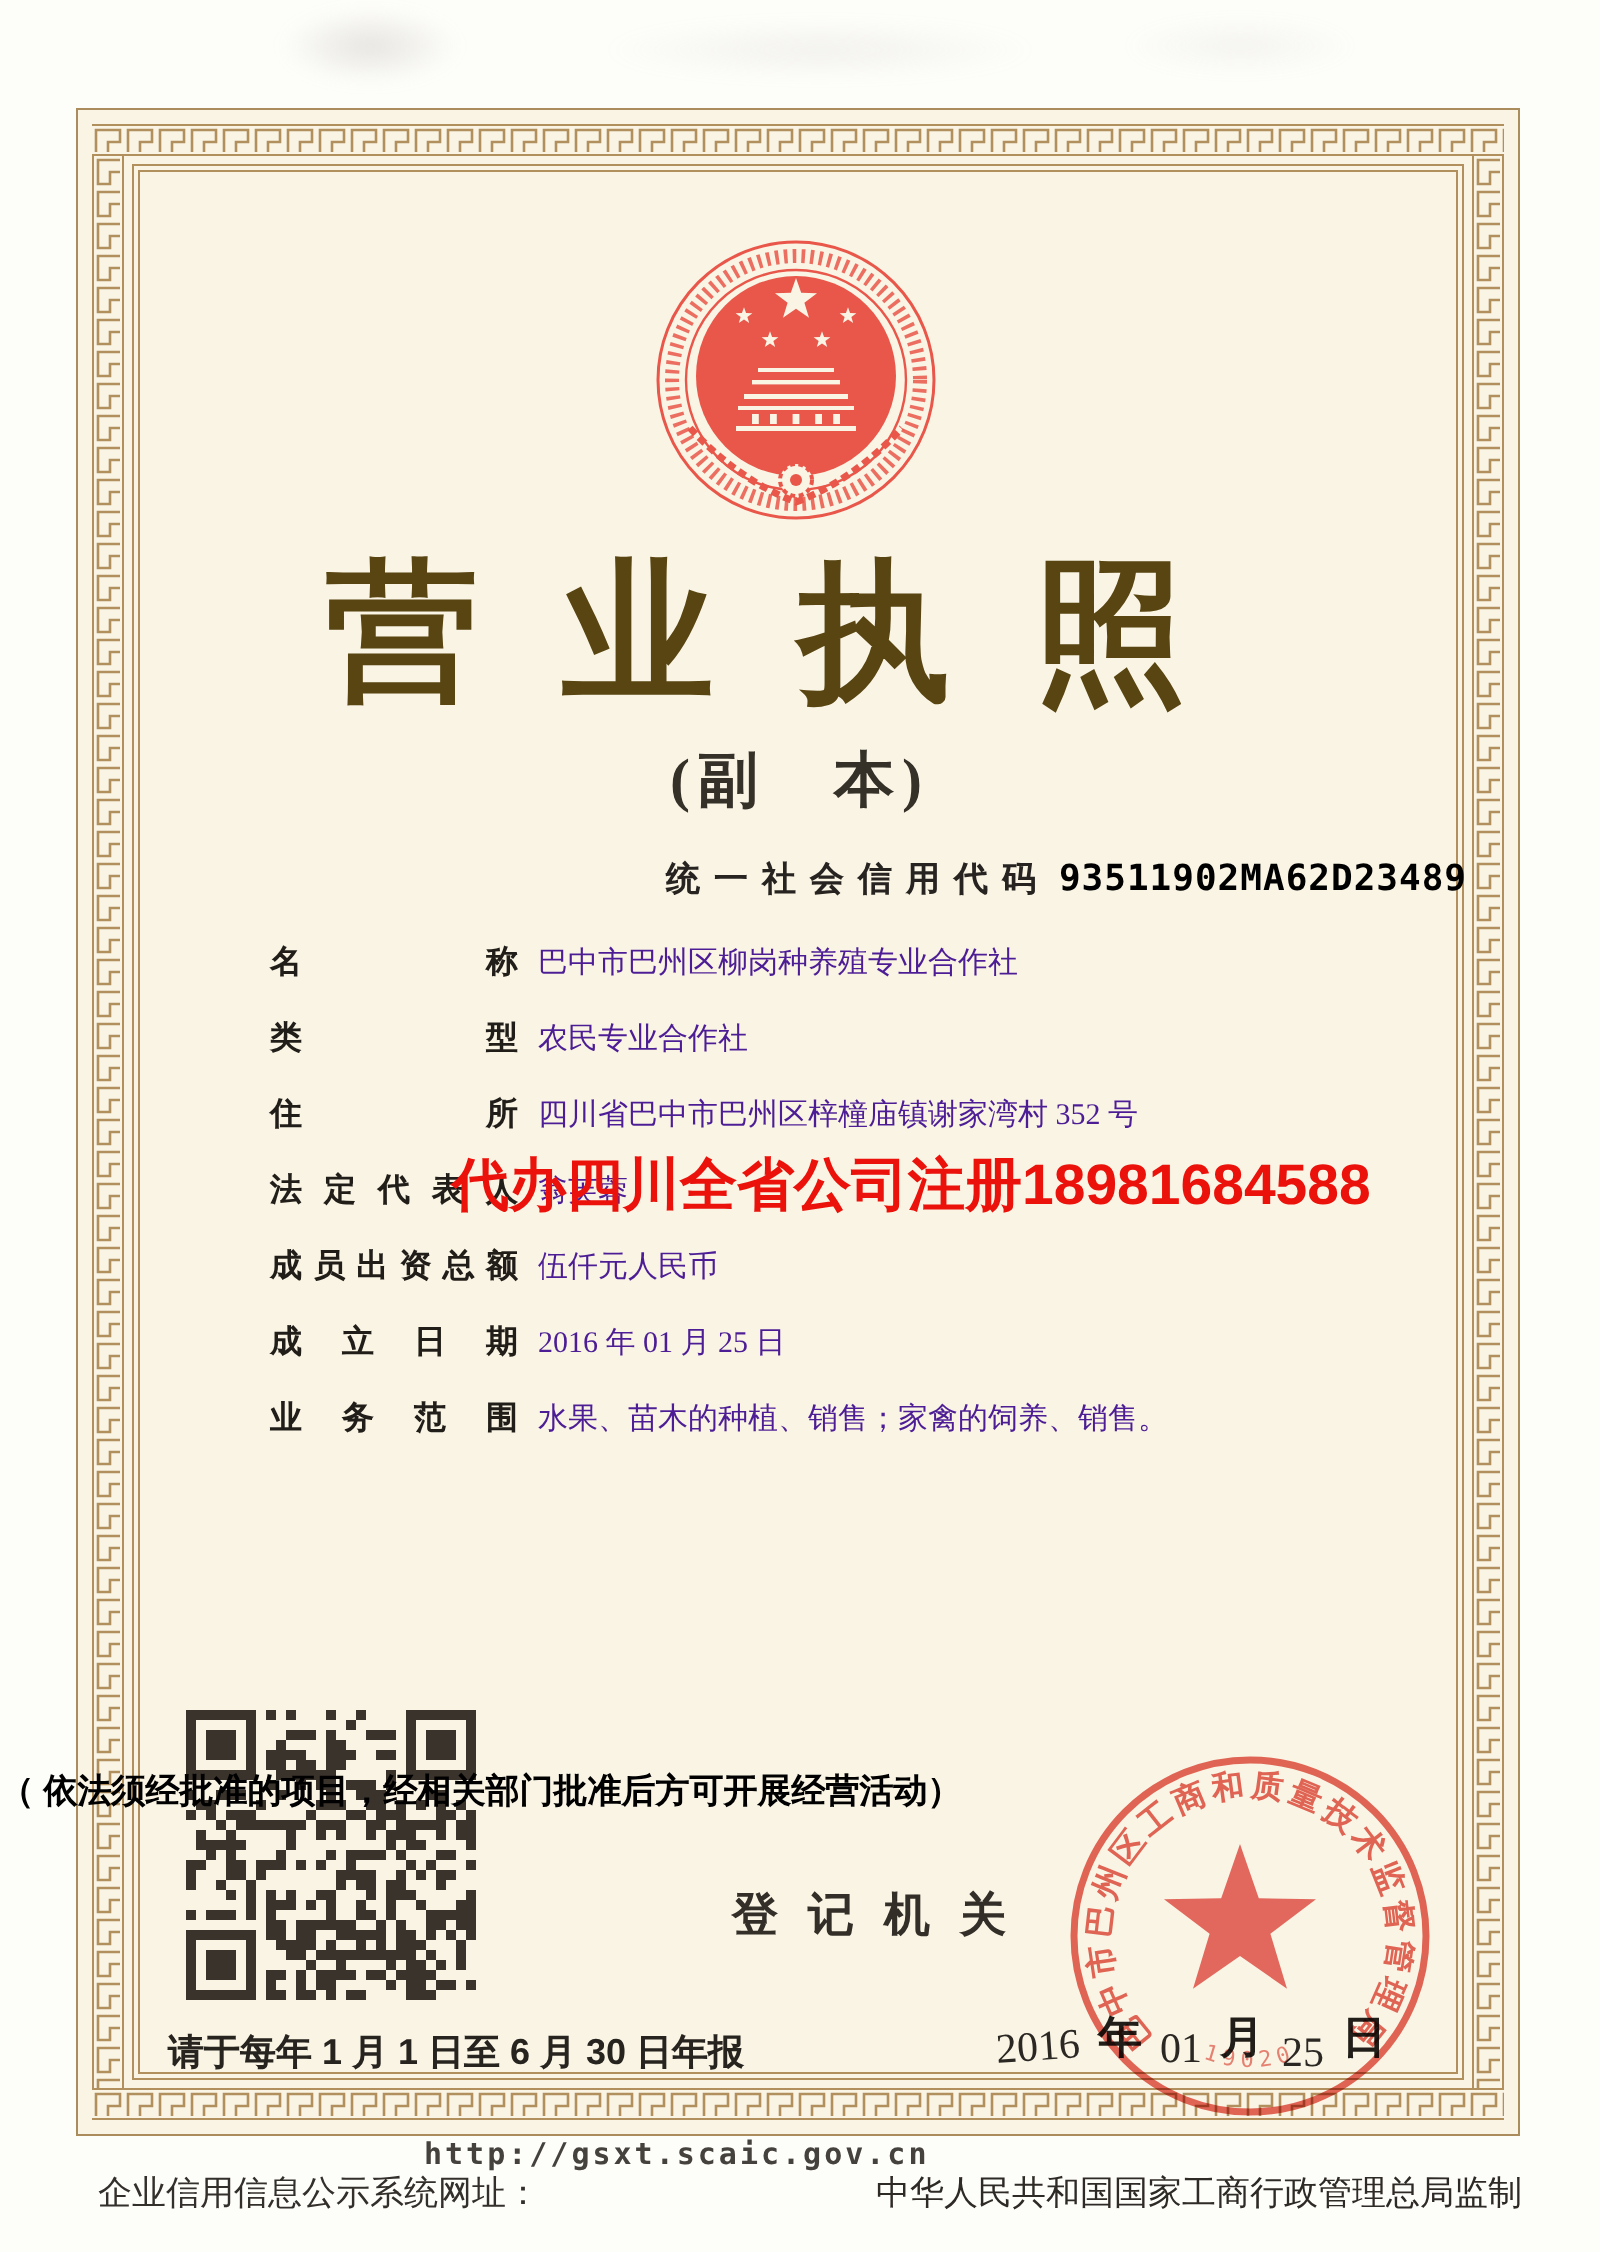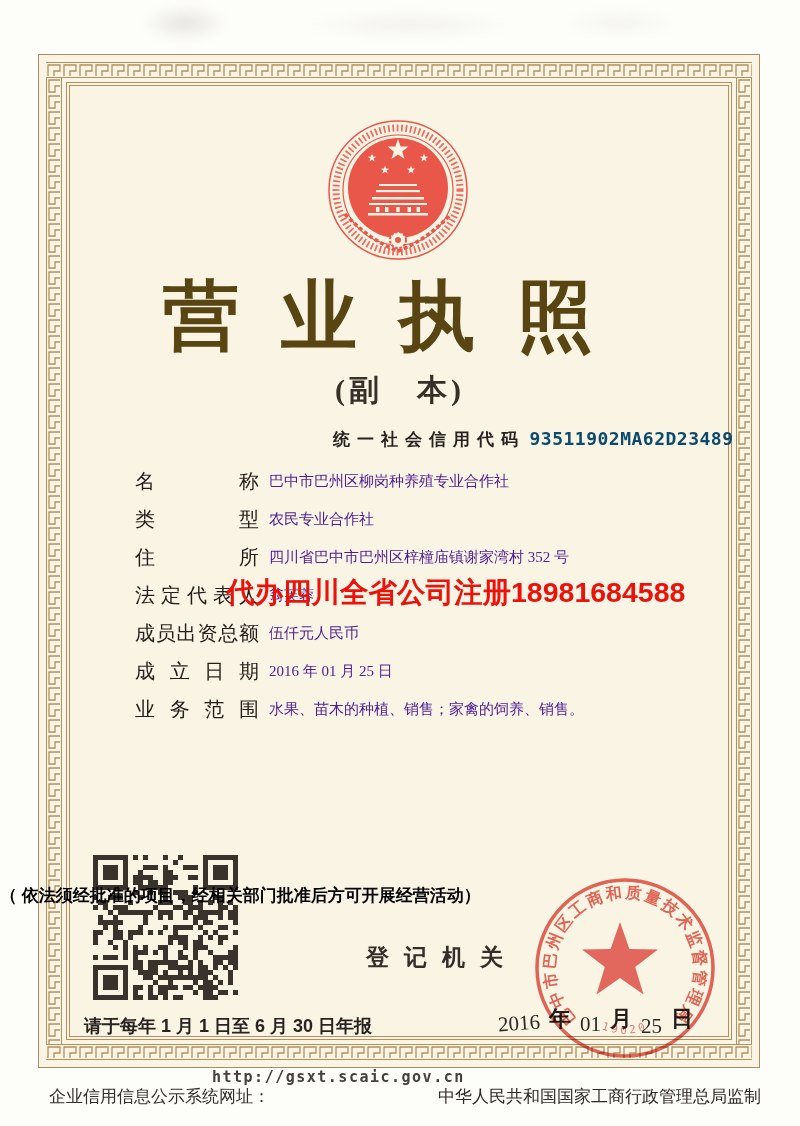--- a/index.html
+++ b/index.html
@@ -36,27 +36,27 @@
     font-size:76px;font-weight:bold;color:#594512;
     letter-spacing:42px;text-indent:42px;white-space:nowrap;
   }
   .subtitle{
     left:0;top:370px;width:800px;text-align:center;
     font-size:30px;font-weight:bold;color:#353028;letter-spacing:4px;
     font-family:"Liberation Serif",serif;
   }
   .credit-line{left:333px;top:428px;white-space:nowrap;}
   .credit-label{font-size:17px;font-weight:bold;color:#272320;letter-spacing:7px;}
-  .credit-code{font-size:18px;font-weight:bold;color:#0c4a6e;font-family:"DejaVu Sans Mono",monospace;letter-spacing:.5px;}
+  .credit-code{font-size:18px;font-weight:bold;color:#000000;font-family:"DejaVu Sans Mono",monospace;letter-spacing:.5px;}
   
   .fields{left:135px;top:462px;width:570px;}
   .frow{height:38px;display:flex;align-items:center;}
   .flabel{
     display:inline-block;width:124px;flex:0 0 124px;
-    font-size:20px;font-weight:normal;color:#211d18;
+    font-size:16px;font-weight:bold;color:#211d18;
     text-align:justify;text-align-last:justify;
   }
   .fvalue{
     margin-left:10px;font-size:15px;color:#4c1d95;white-space:nowrap;
     font-family:"Liberation Serif",serif;
   }
   
   .watermark{
     left:226px;top:574px;white-space:nowrap;z-index:30;
     font-size:28.5px;font-weight:bold;color:#ea120b;

